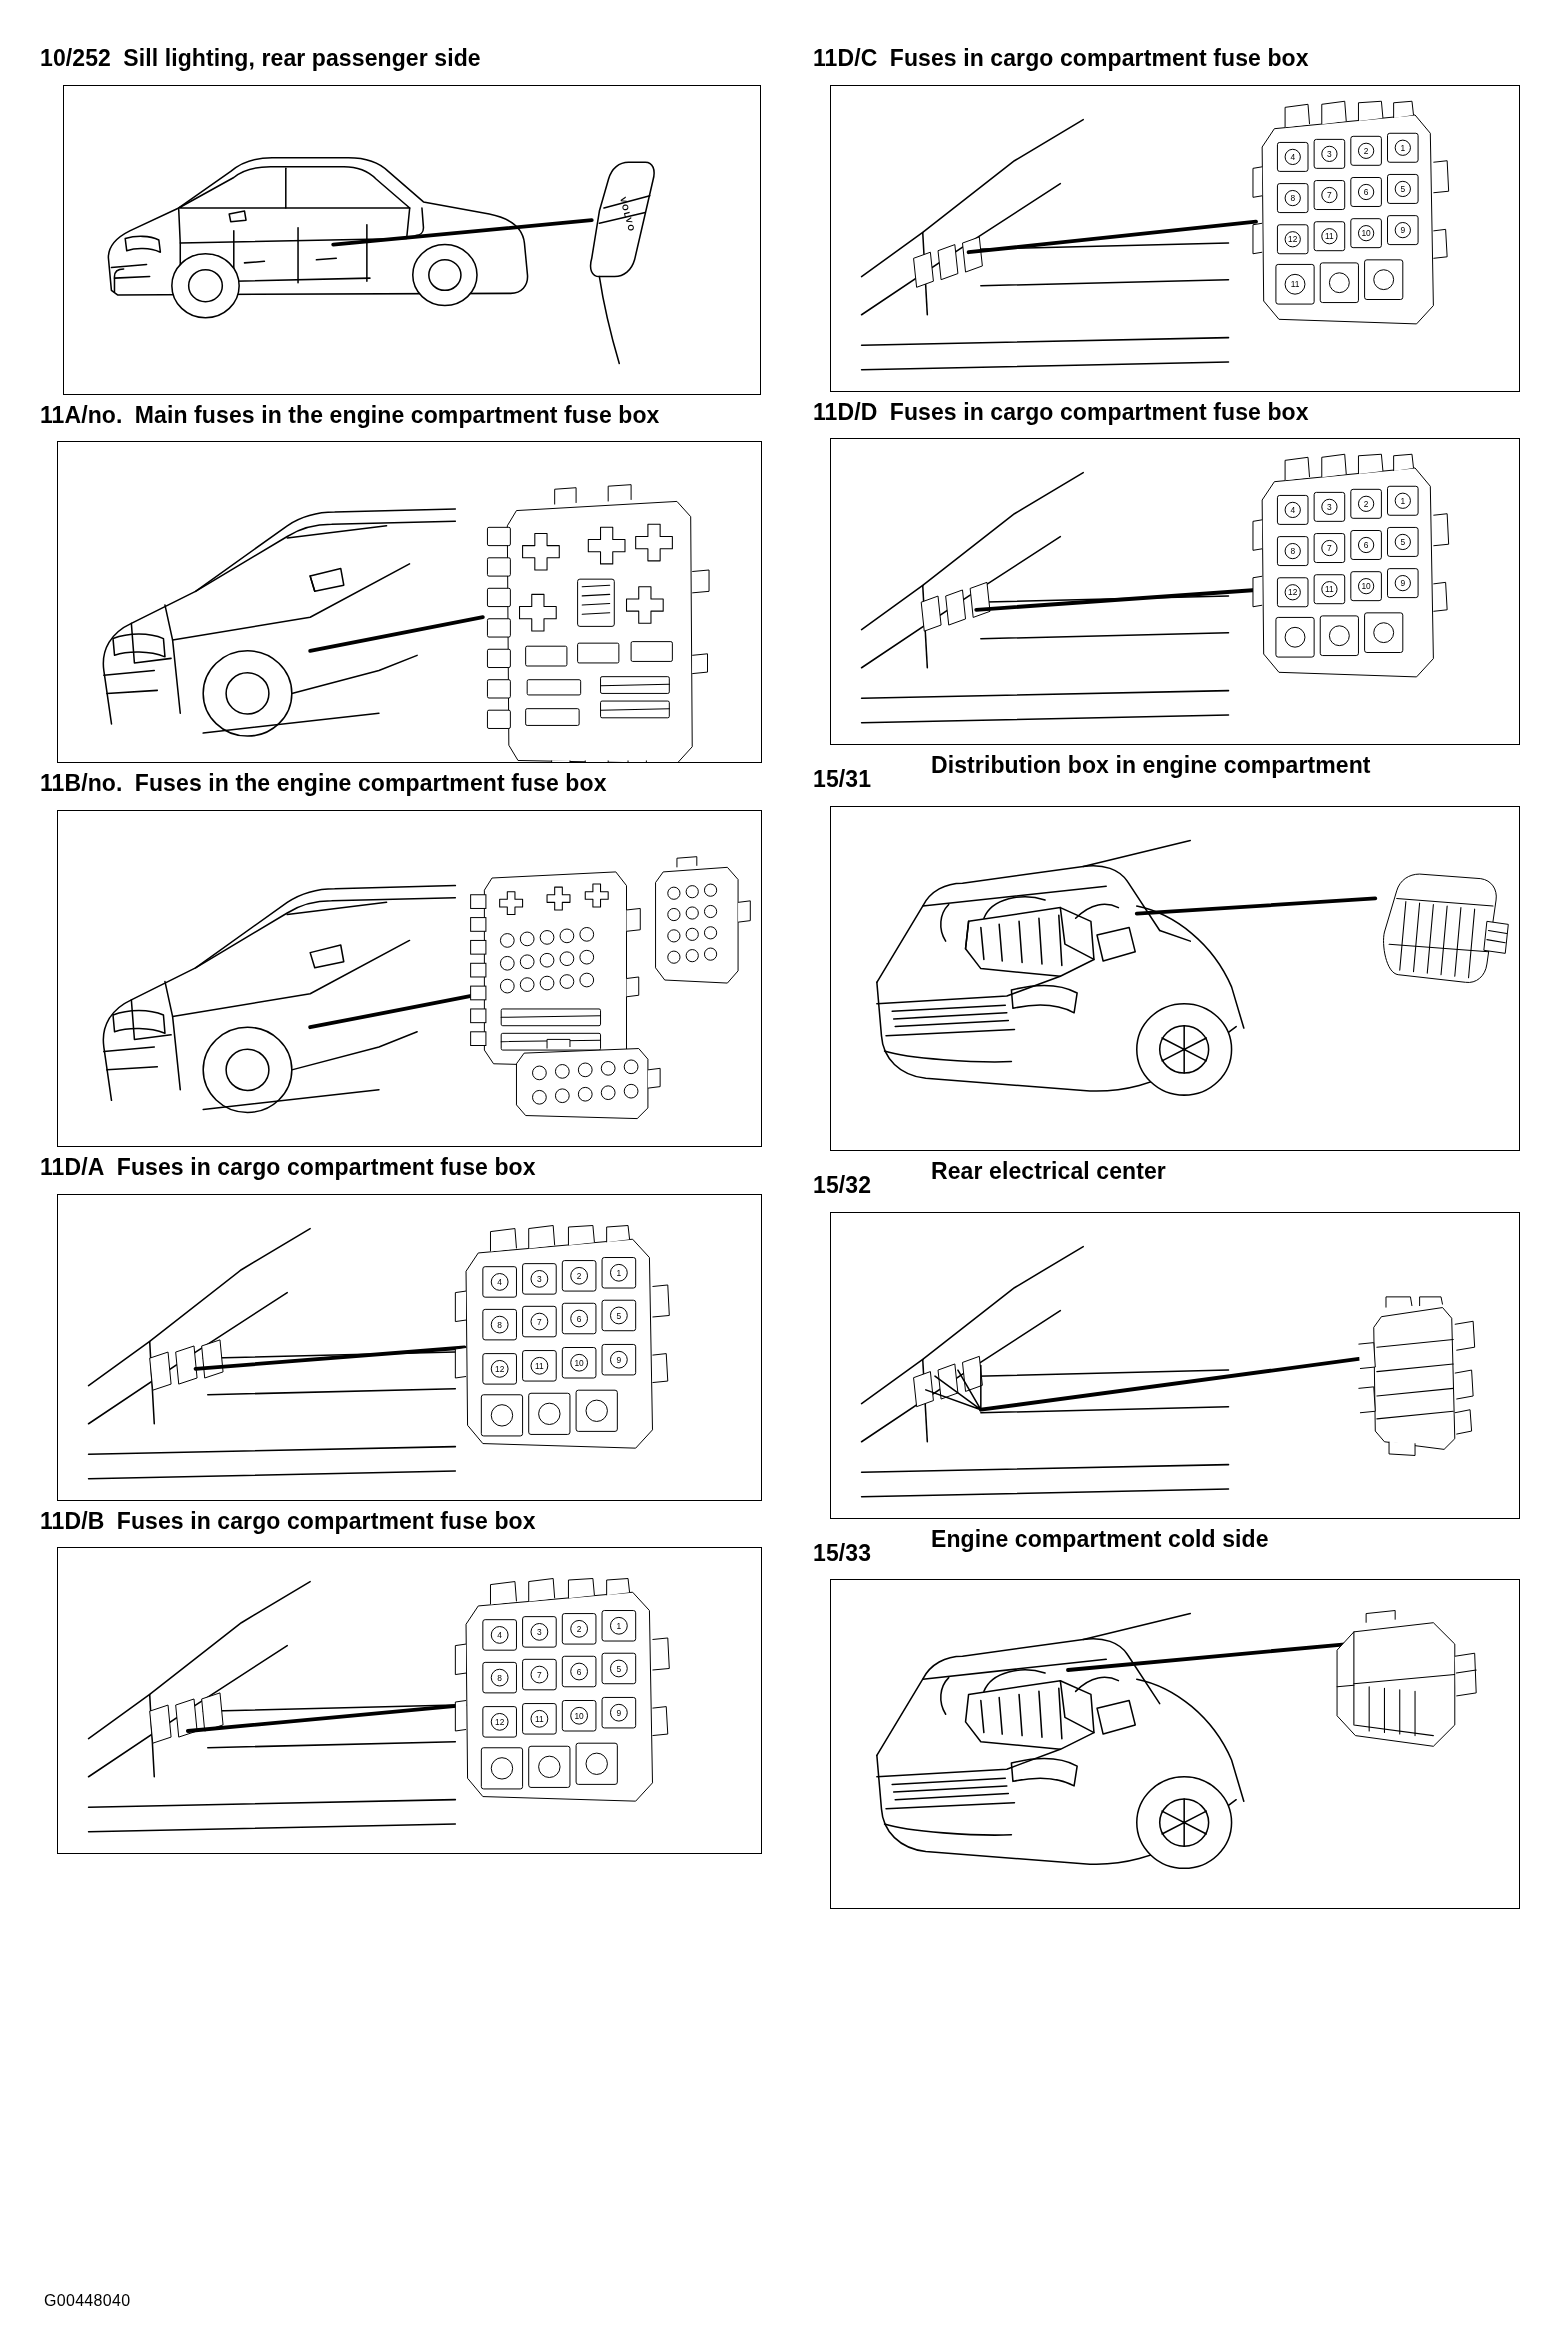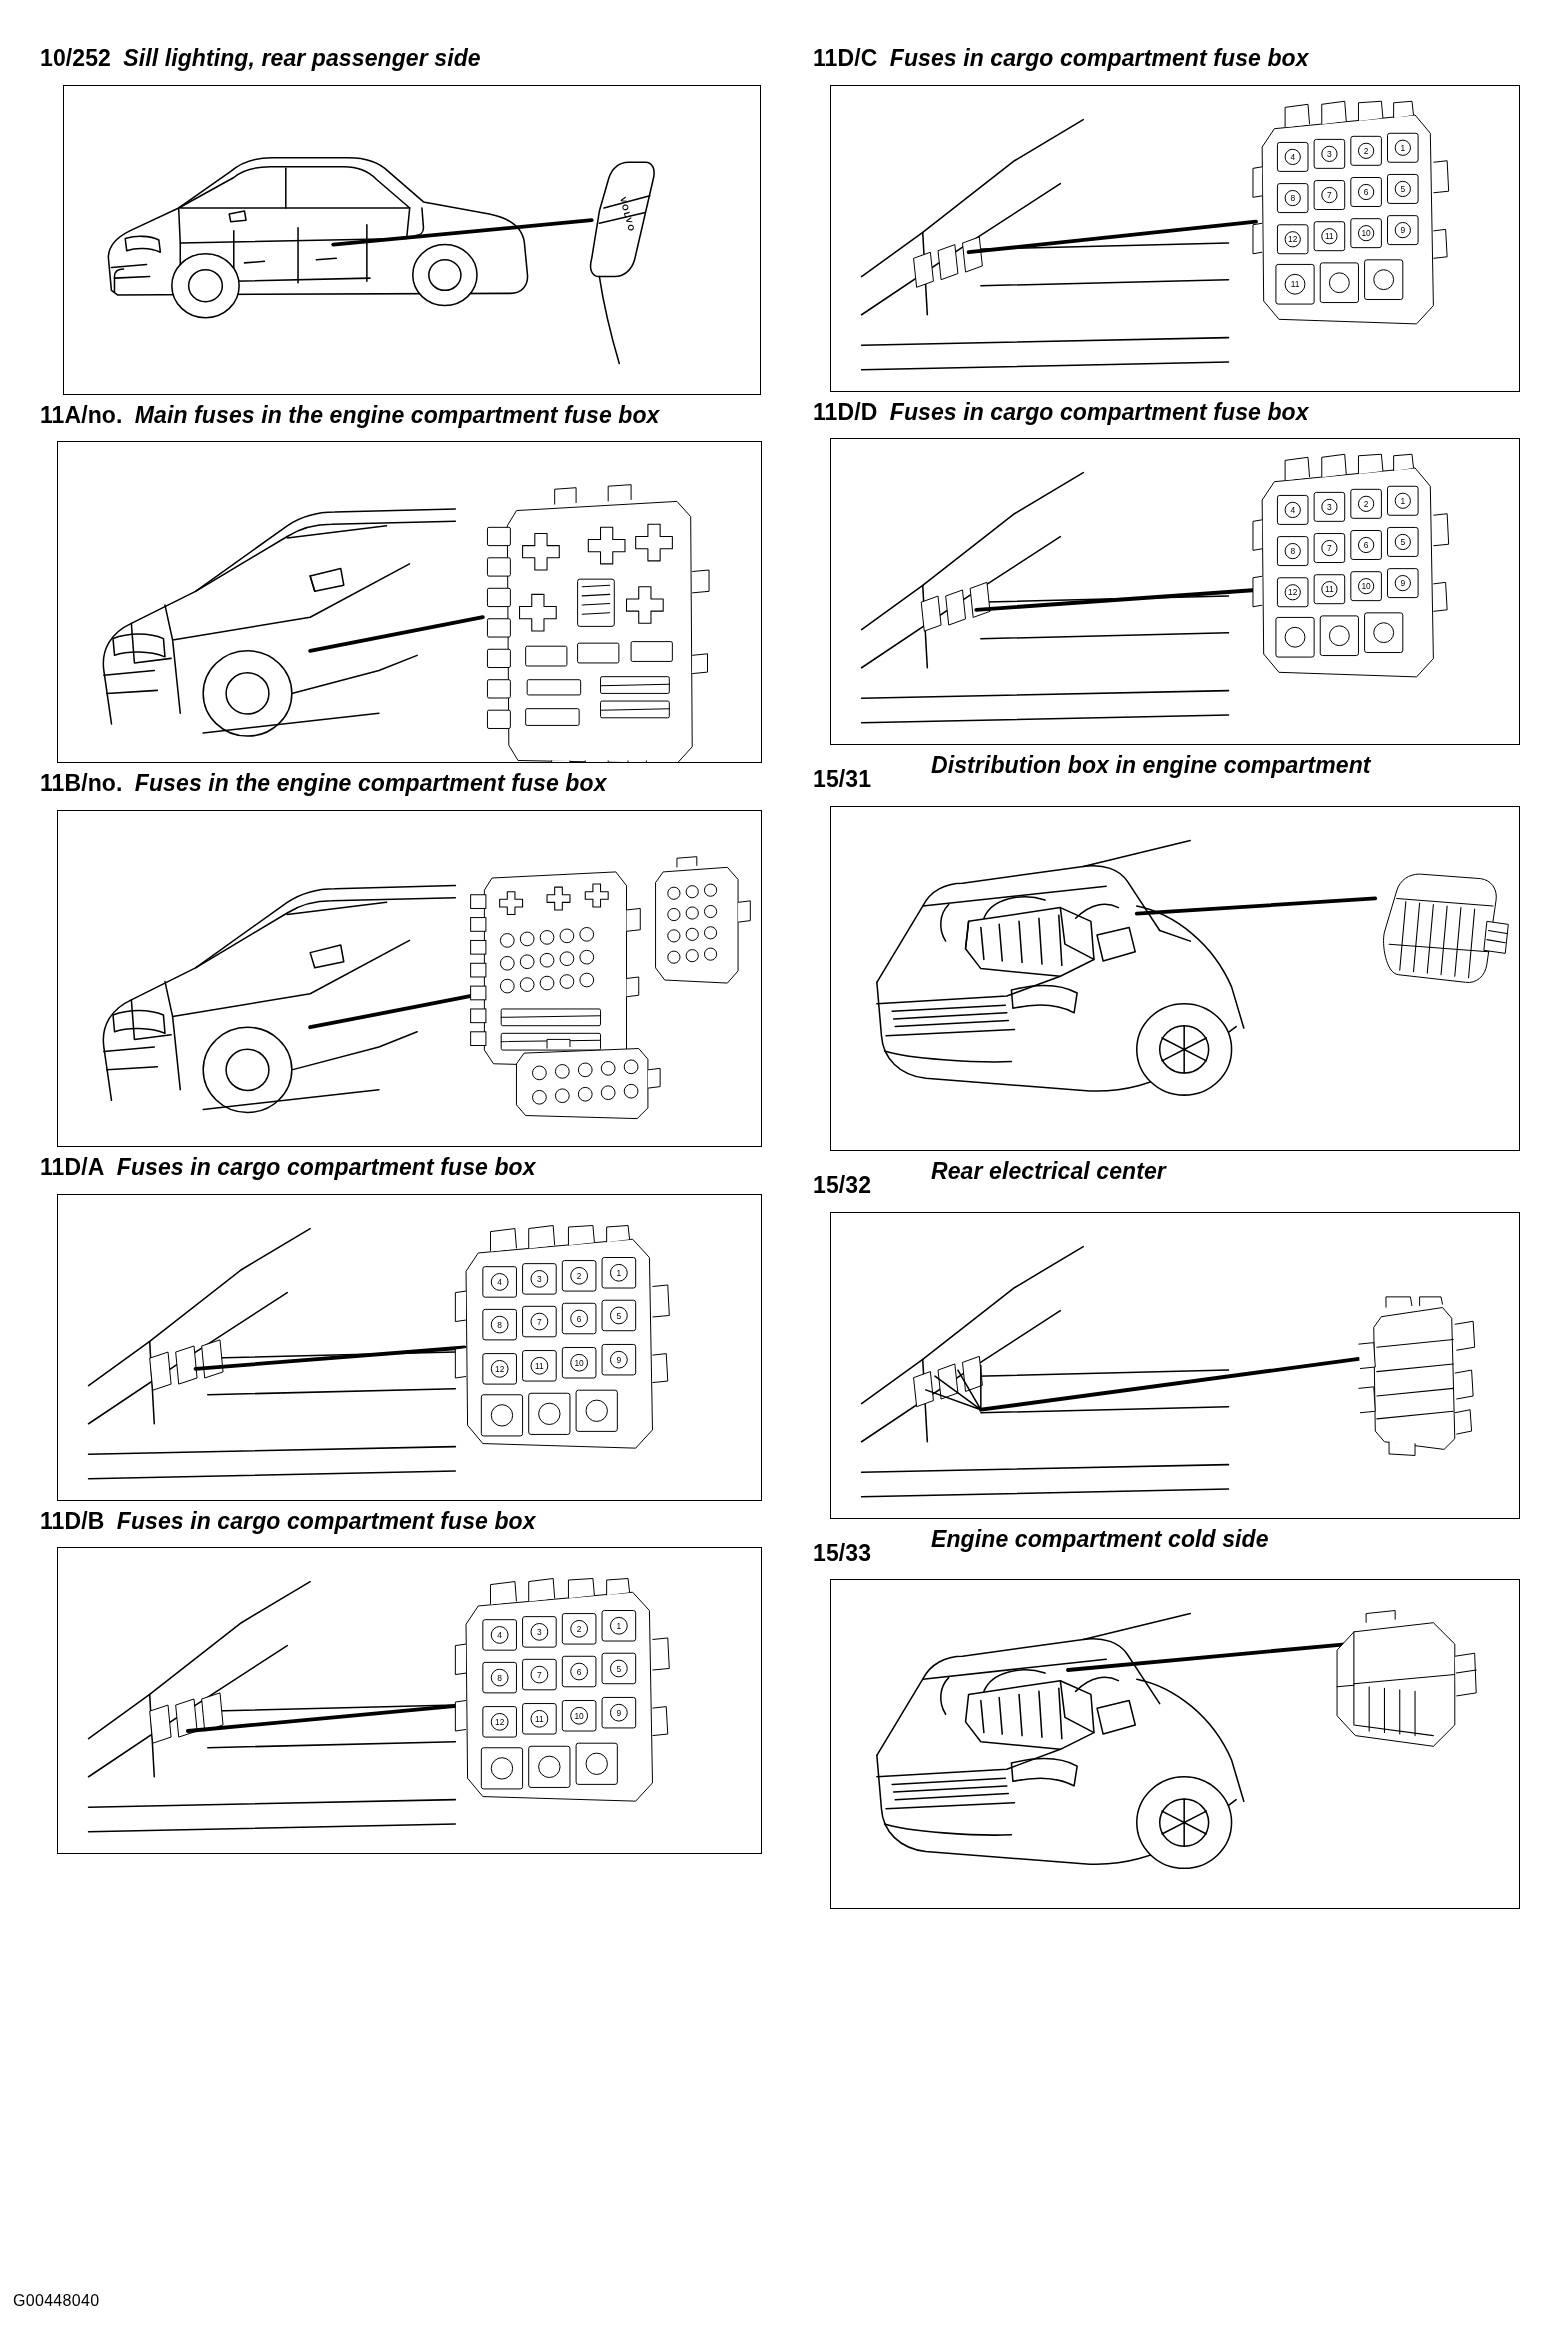--- a/index.html
+++ b/index.html
@@ -49,37 +49,36 @@
     line-height: 1.30;
     letter-spacing: 0.1px;
     margin-bottom: 10.7px;
   }
   .caption .code {
     flex: 0 0 auto;
     white-space: pre;
   }
   .caption .text {
     flex: 1 1 auto;
-    font-style: italic;
   }
   .caption.gap-wide .code { min-width: 118px; margin-top: 14px; }
   .caption.gap-med .code { min-width: 0; padding-right: 12.3px; }
 
   .figure {
     border: 1.5px solid #000;
     background: #fff;
     position: relative;
     box-sizing: border-box;
     overflow: hidden;
   }
   .figure svg { display: block; width: 100%; height: 100%; }
 
   .footer-code {
     position: absolute;
-    left: 13px;
+    left: 44px;
     bottom: 20px;
     font-size: 16px;
     font-family: "Liberation Sans", sans-serif;
     letter-spacing: 0.3px;
   }
 
   
   .fig-10-252 { width: 698px; height: 310px; margin-left: 23px; }
   .fig-11a    { width: 705px; height: 322px; margin-left: 17px; }
   .fig-11b    { width: 705px; height: 337px; margin-left: 17px; }

